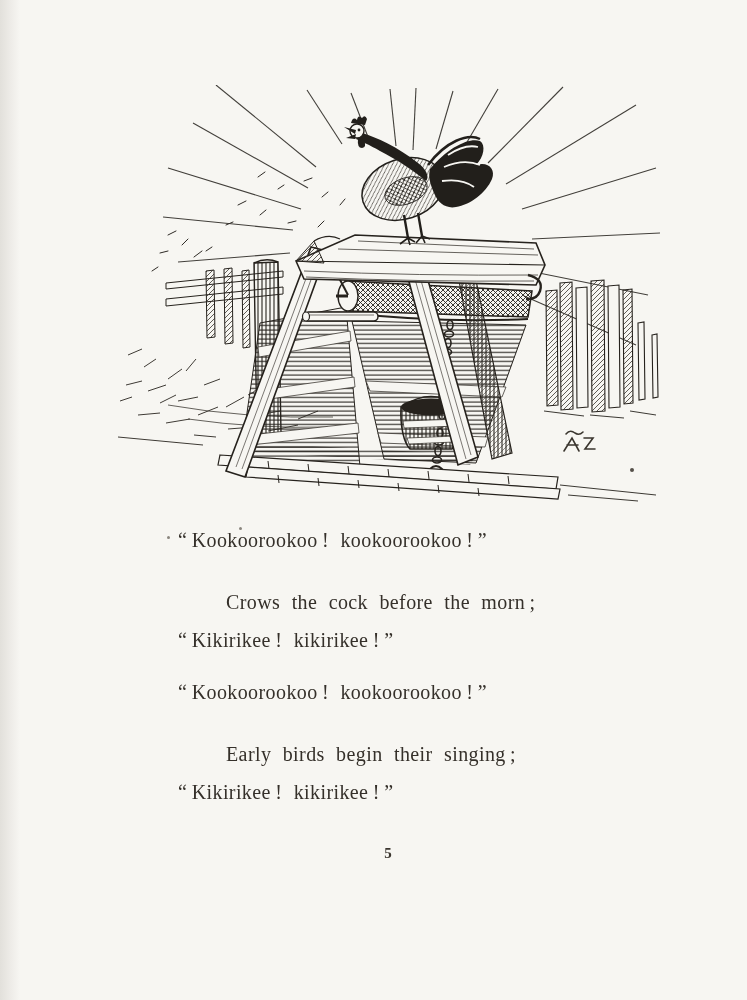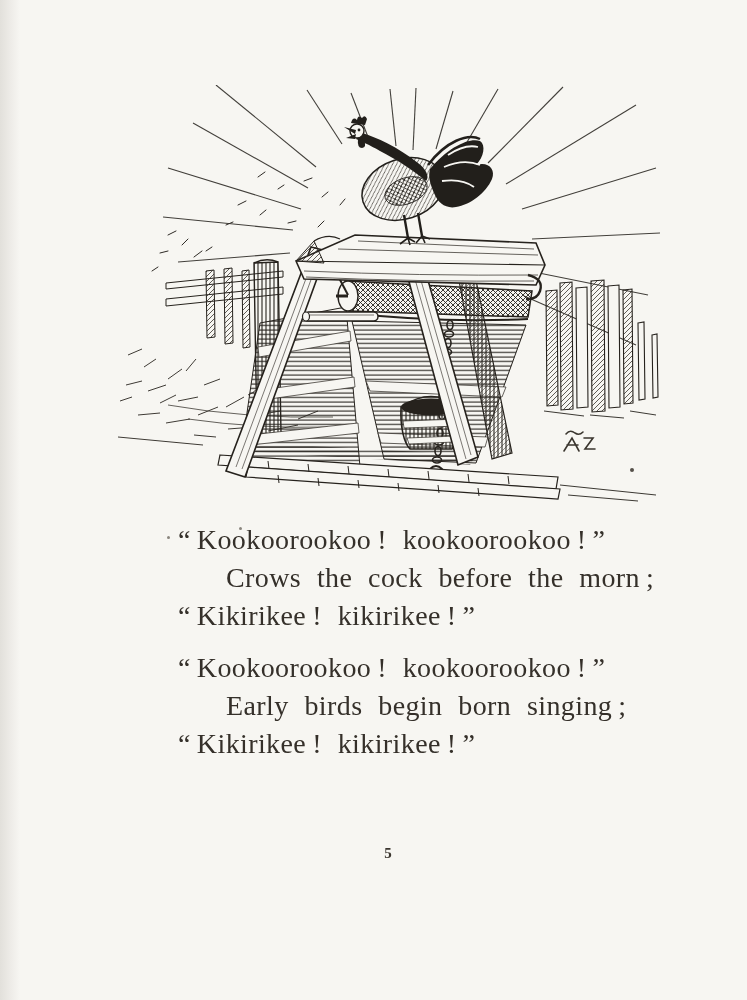--- a/index.html
+++ b/index.html
@@ -8,24 +8,24 @@
     background:#f7f6f2;
     font-family:"Liberation Serif","DejaVu Serif",serif;
   }
   .page-edge-left{
     position:absolute;left:0;top:0;bottom:0;width:20px;
     background:linear-gradient(90deg,#e2e0db 0%,#eeece8 55%,rgba(247,246,242,0) 100%);
   }
   .illustration{position:absolute;left:108px;top:85px;width:560px;height:420px;}
   .poem{
     position:absolute;left:178px;top:521px;width:480px;
-    color:#35302a;font-size:28px;line-height:38px;
+    color:#35302a;font-size:20px;line-height:38px;
   }
   .poem p{margin:0;word-spacing:0.30em;letter-spacing:0.4px;white-space:nowrap;}
-  .poem p.indent{padding-left:48px;}
+  .poem p.indent{padding-left:48px;margin-top:24px;}
   .stanza2{margin-top:14px;}
   .folio{
     position:absolute;left:15px;top:845px;width:747px;text-align:center;
     font-size:15px;font-weight:bold;color:#3a352e;letter-spacing:1px;
   }
   .speck{position:absolute;background:#8a867e;border-radius:50%;}
   .speck.s1{left:167px;top:536px;width:3px;height:3px;}
   .speck.s2{left:239px;top:527px;width:3px;height:3px;}
   .speck.s3{left:630px;top:468px;width:4px;height:4px;background:#55504a;}
 </style>
@@ -215,21 +215,21 @@
 </svg>
 
 <div class="poem">
   <div class="stanza">
     <p>“ Kookoorookoo !  kookoorookoo ! ”</p>
     <p class="indent">Crows the cock before the morn ;</p>
     <p>“ Kikirikee !  kikirikee ! ”</p>
   </div>
   <div class="stanza stanza2">
     <p>“ Kookoorookoo !  kookoorookoo ! ”</p>
-    <p class="indent">Early birds begin born singing ;</p>
+    <p class="indent">Early birds begin their singing ;</p>
     <p>“ Kikirikee !  kikirikee ! ”</p>
   </div>
 </div>
 
 <div class="folio">5</div>
 
 <span class="speck s1"></span>
 <span class="speck s2"></span>
 <span class="speck s3"></span>
 

